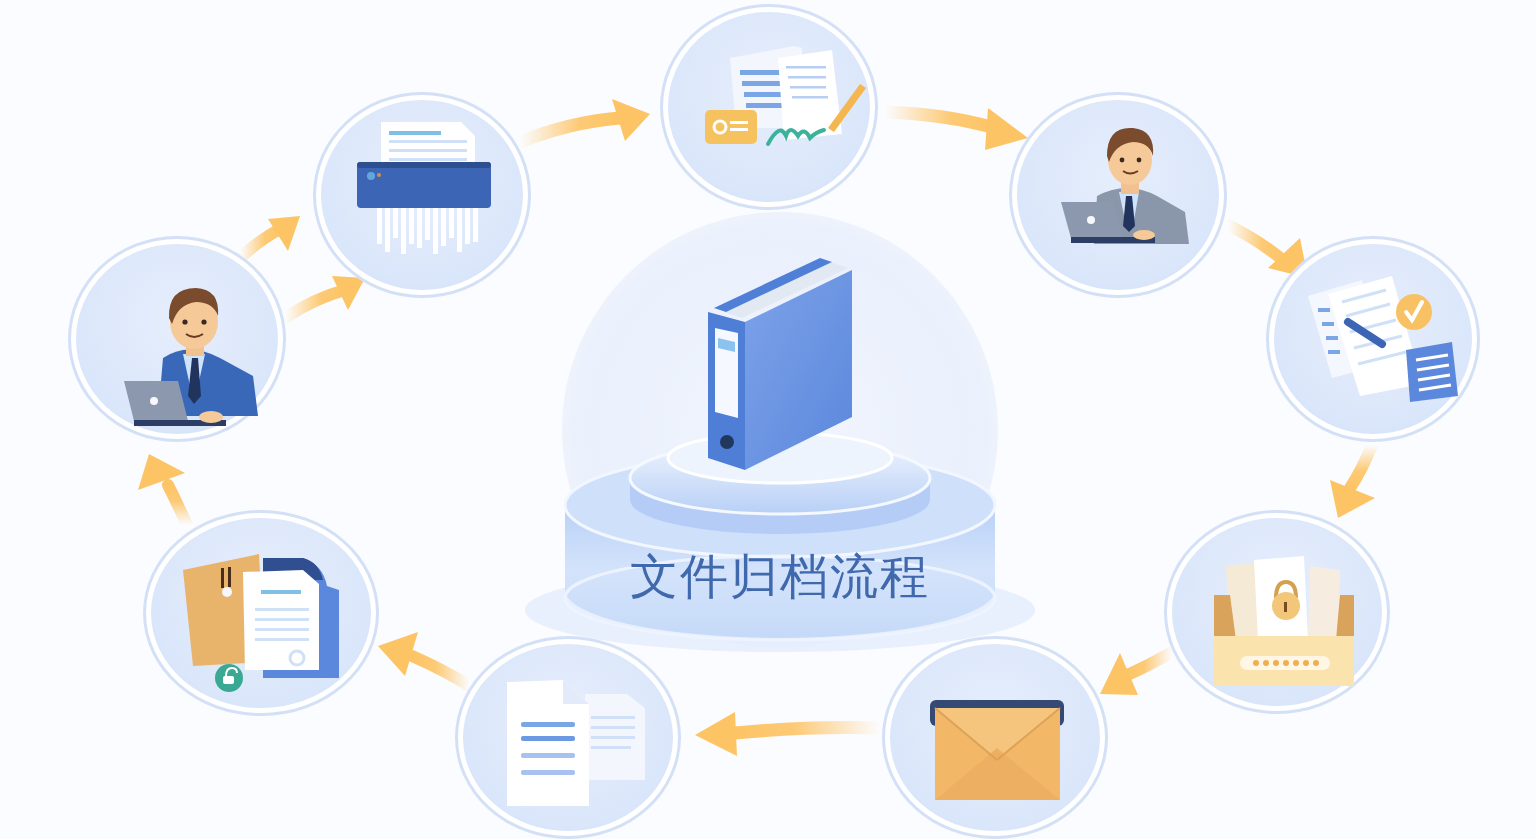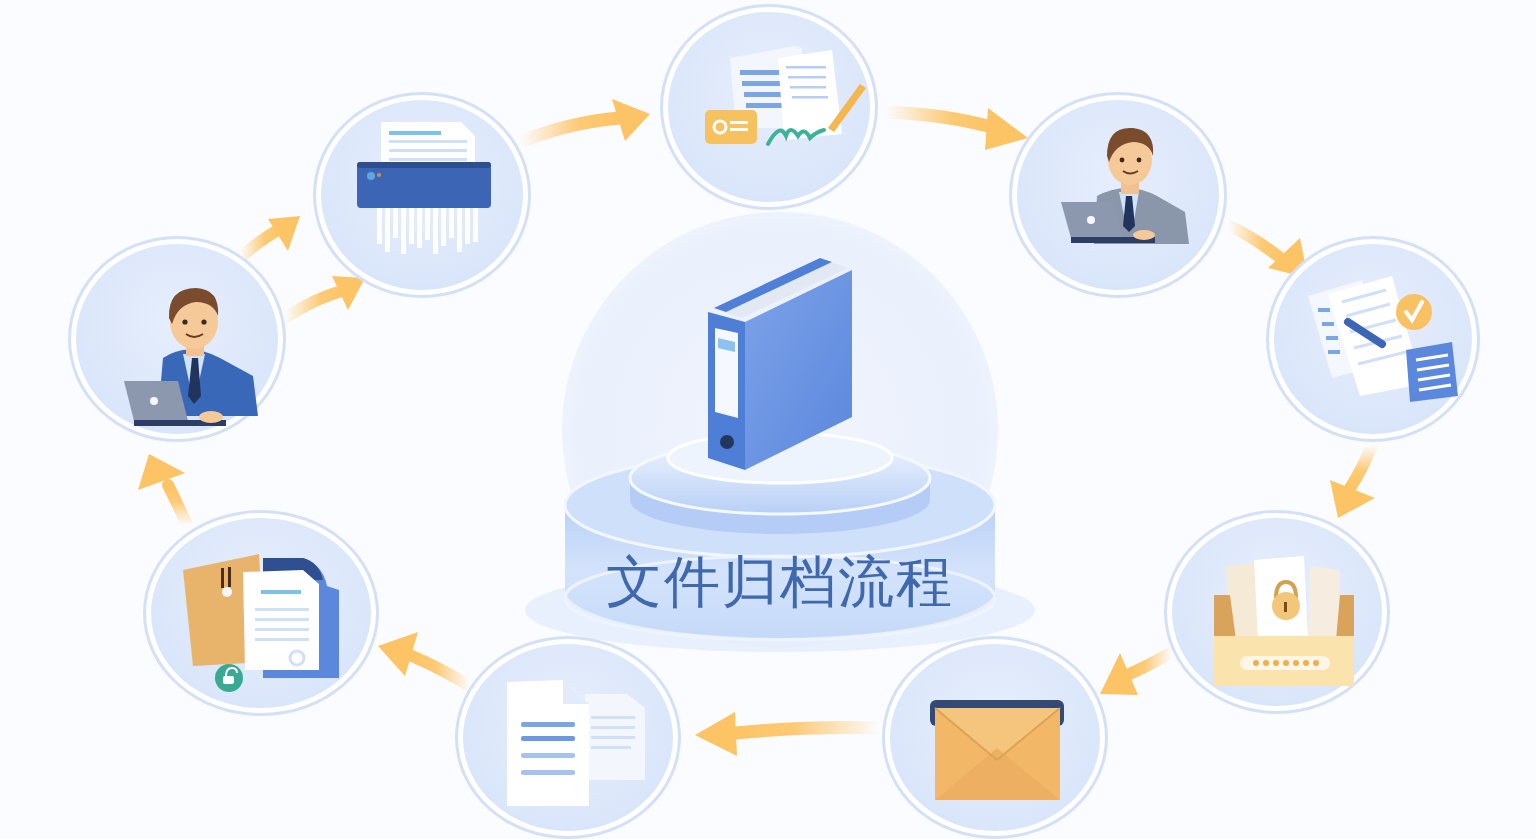--- a/index.html
+++ b/index.html
@@ -22,21 +22,21 @@
   }
   .node .disc {
     position:absolute; inset:8px; border-radius:50%;
     background:radial-gradient(circle at 50% 40%, #e6eefc 0%, #dae6fa 70%, #cfdef8 100%);
     overflow:hidden;
   }
   .node svg { position:absolute; left:0; top:0; width:100%; height:100%; }
 
   .center-title {
     position:absolute; left:560px; top:545px; width:440px; text-align:center;
-    font-size:56px; letter-spacing:2px; color:#3f68ad;
+    font-size:48px; letter-spacing:2px; color:#3f68ad;
     font-family:"DejaVu Sans", sans-serif;
   }
 </style>
 </head>
 <body>
 
 <div class="stage">
 
   <svg class="layer" viewBox="0 0 1536 839">
     <defs>

